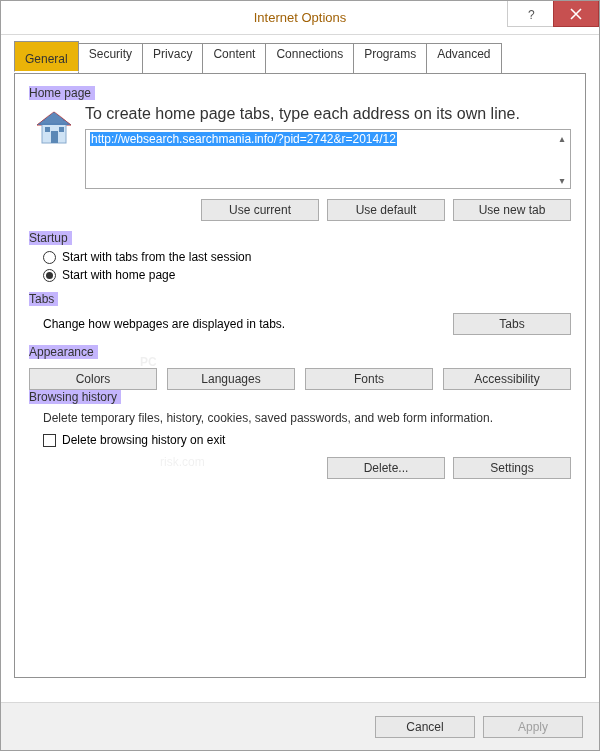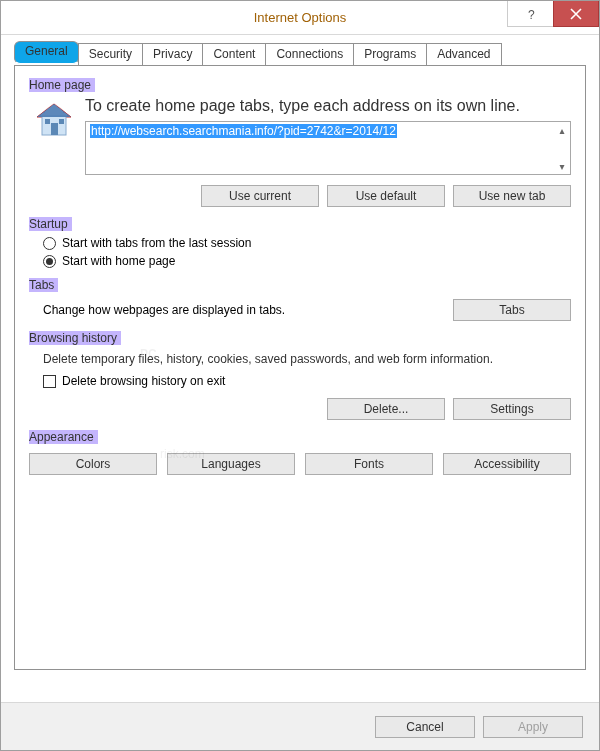--- a/index.html
+++ b/index.html
@@ -8,30 +8,30 @@
   .titlebar { height: 34px; background: #fff; display: flex; align-items: center; position: relative; border-bottom: 1px solid #d9d9d9; }
   .titlebar-title { flex: 1; text-align: center; font-size: 13px; color: #a16207; }
   .tb-right { position: absolute; right: 0; top: 0; display: flex; height: 28px; }
   .tb-btn { width: 46px; height: 26px; display: flex; align-items: center; justify-content: center; }
   .tb-help { background: #fff; color: #666; border:1px solid #ccc; border-top:none; border-right:none;}
   .tb-close { background: #c75050; color: #fff; border:1px solid #a83838; border-top:none;}
   .tb-close svg, .tb-help svg { display:block; }
   .content { padding: 8px 13px 0 13px; }
   .tabs-row { display: flex; position: relative; }
   .tab { border: 1px solid #919191; border-bottom: none; padding: 3px 10px 4px 10px; background: #fff; color: #333; position: relative; margin-right: -1px; font-size:12px;}
-  .tab.active { background: #0ea5e9; z-index: 2; padding-top:2px; padding-bottom:5px; top:-2px; border-bottom:1px solid #fff; margin-bottom:-1px;border-radius:6px;}
+  .tab.active { background: #eab308; z-index: 2; padding-top:10px; padding-bottom:5px; top:-2px; border-bottom:1px solid #fff; margin-bottom:-1px;}
   .panel { border: 1px solid #919191; padding: 12px 14px 12px 14px; min-height: 605px; position: relative; }
   .group-label { color: #333; margin-bottom: 0; display:inline-block; background:#c4b5fd; padding-right:4px;}
   .hr-line { border: none; border-top: 1px solid #ccc; margin: 0; position: relative; top: -8px; z-index:-1;}
   .sect { margin-bottom: 10px; }
   .homepage-row { display: flex; gap: 10px; margin-top:4px;}
   .house-icon { width: 42px; height: 42px; flex-shrink: 0; margin-left:4px; margin-top:2px;}
   .hp-right { flex: 1; }
   .hp-desc { color: #333; margin-bottom: 6px; font-size:16px;}
-  .hp-textbox { width: 100%; height: 54px; border: 1px solid #a8a8a8; padding: 2px 16px 2px 4px; position: relative; background:#fff;}
+  .hp-textbox { width: 100%; height: 60px; border: 1px solid #a8a8a8; padding: 2px 16px 2px 4px; position: relative; background:#fff;}
   .hp-textbox .sel { background: #3399ff; color: #fff; font-size: 12px; display: inline; padding:0 1px;}
   .hp-textbox .scroll-up, .hp-textbox .scroll-down { position: absolute; right: 1px; width: 14px; height: 14px; display:flex; align-items:center; justify-content:center; color:#666; font-size:10px;}
   .hp-textbox .scroll-up { top: 1px; }
   .hp-textbox .scroll-down { bottom: 1px; }
   .btn { background: #e9e9e9; border: 1px solid #acacac; padding: 3px 0; min-width: 100px; text-align: center; color: #333; font-size:12px; cursor: default;}
   .btn-row { display: flex; gap: 8px; justify-content: flex-end; margin-top: 10px; }
   .btn-row .btn { flex: 0 0 auto; width: 118px;}
   .radio-row { display: flex; align-items: center; gap: 6px; margin: 4px 0 4px 14px; }
   .radio { width: 13px; height: 13px; border: 1px solid #333; border-radius: 50%; display: inline-flex; align-items:center; justify-content:center; background:#fff;}
   .radio.checked::after { content: ""; width: 7px; height: 7px; background: #333; border-radius: 50%; }
@@ -136,45 +136,45 @@
 
       <div class="sect">
         <span class="group-label">Tabs</span>
         <hr class="hr-line">
         <div class="tabs-sect-row">
           <span>Change how webpages are displayed in tabs.</span>
           <div class="btn tabs-btn">Tabs</div>
         </div>
       </div>
 
+      <div class="sect" style="margin-bottom:0;">
+        <span class="group-label">Appearance</span>
+        <hr class="hr-line">
+        <div class="appearance-row">
+          <div class="btn">Colors</div>
+          <div class="btn">Languages</div>
+          <div class="btn">Fonts</div>
+          <div class="btn">Accessibility</div>
+        </div>
+      </div>
+
       <div class="sect">
         <span class="group-label">Browsing history</span>
         <hr class="hr-line">
         <div class="desc-text">Delete temporary files, history, cookies, saved passwords, and web form information.</div>
         <div class="check-row">
           <span class="checkbox"></span>
           <span>Delete browsing history on exit</span>
         </div>
         <div class="two-btn-row">
           <div class="btn">Delete...</div>
           <div class="btn">Settings</div>
         </div>
       </div>
 
-      <div class="sect" style="margin-bottom:0;">
-        <span class="group-label">Appearance</span>
-        <hr class="hr-line">
-        <div class="appearance-row">
-          <div class="btn">Colors</div>
-          <div class="btn">Languages</div>
-          <div class="btn">Fonts</div>
-          <div class="btn">Accessibility</div>
-        </div>
-      </div>
-
     </div>
   </div>
 
   <div class="footer">
     <div class="btn">Cancel</div>
     <div class="btn disabled">Apply</div>
   </div>
 
 </div>
 

